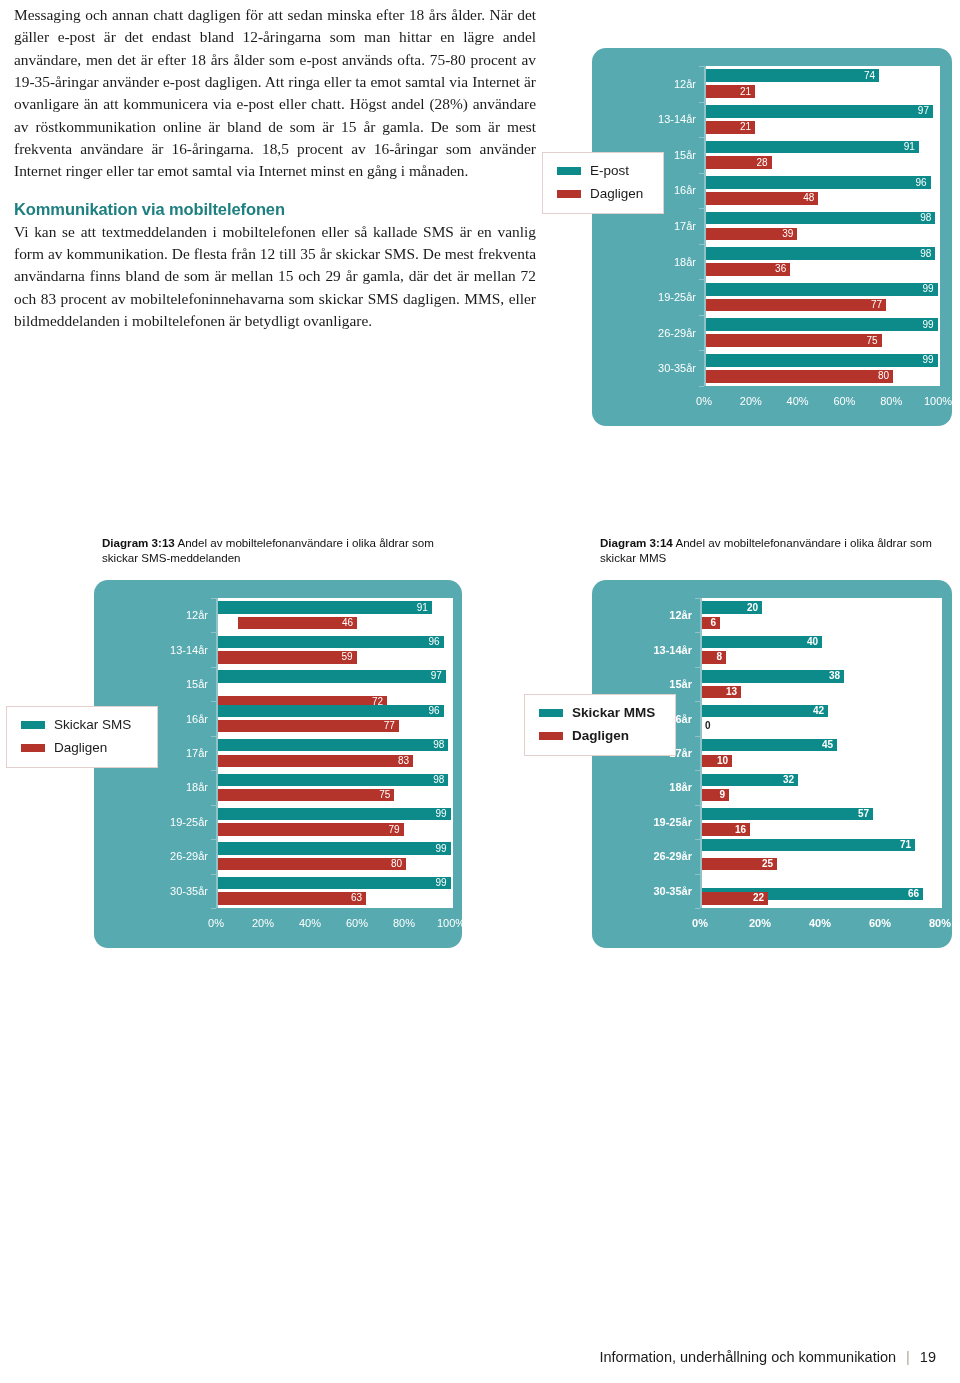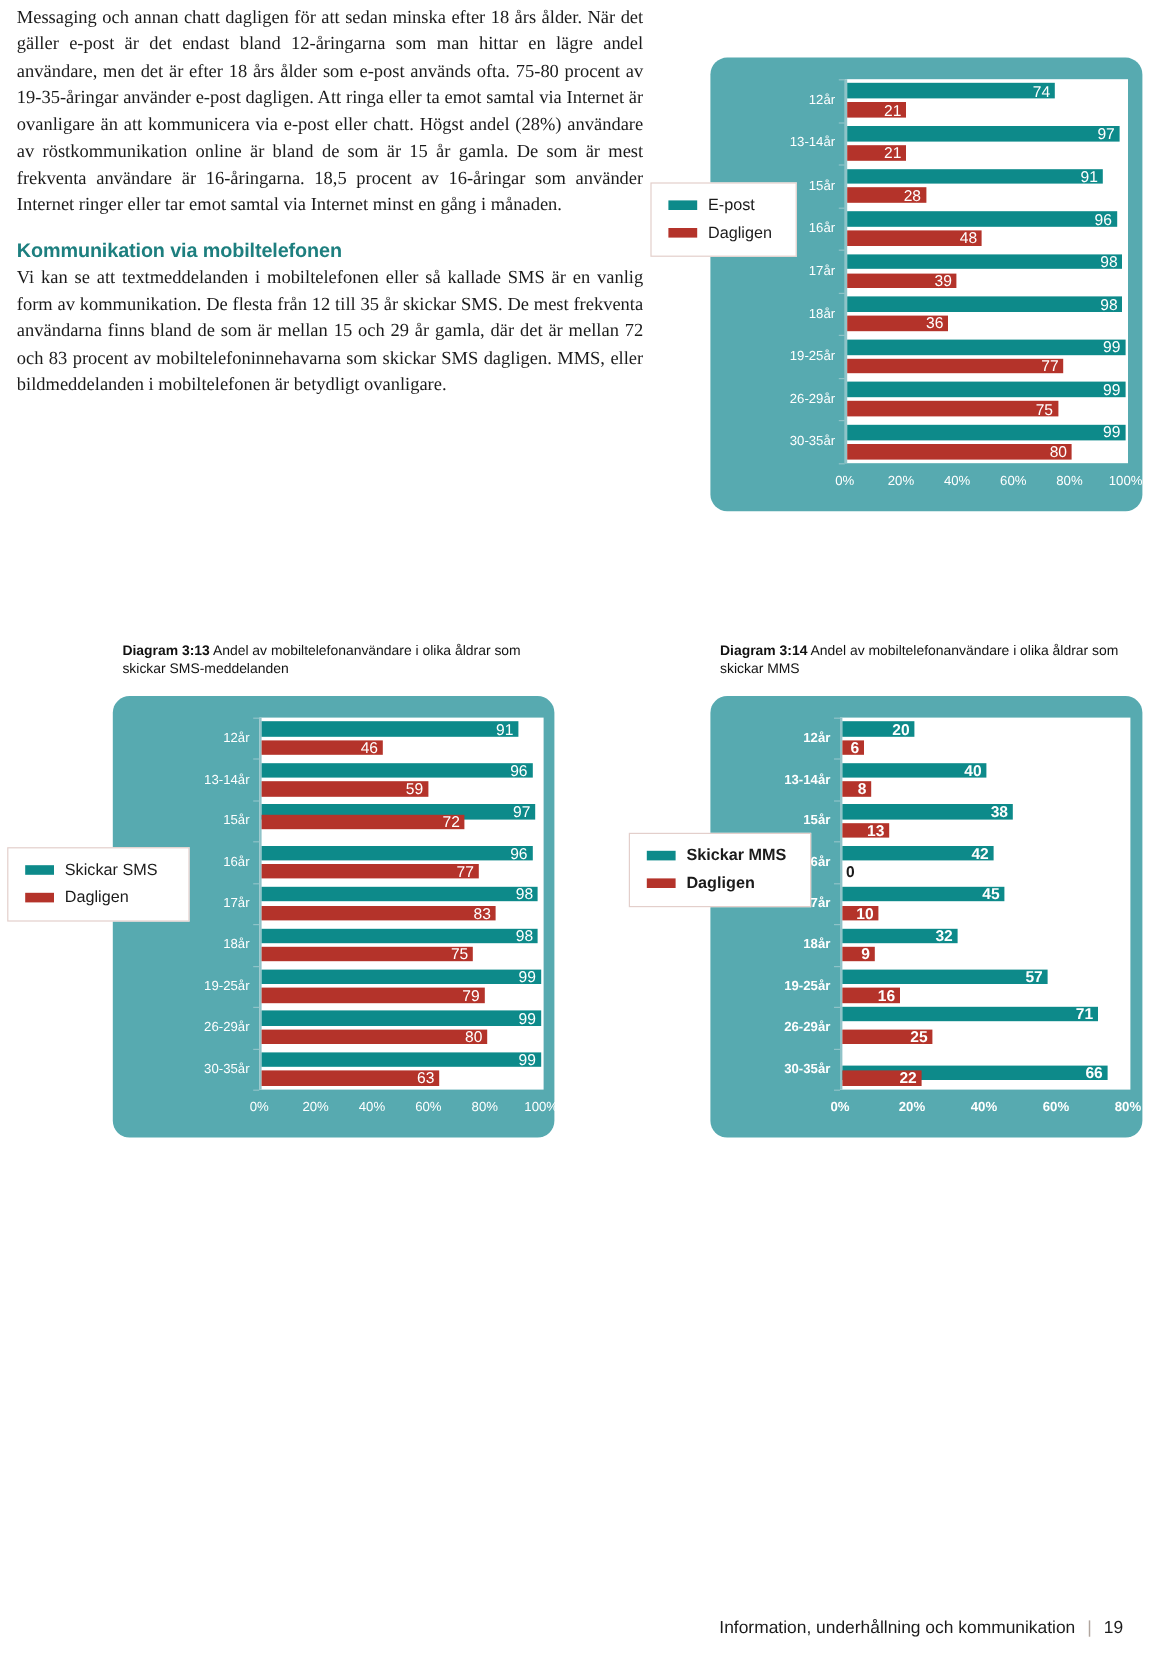--- a/index.html
+++ b/index.html
@@ -38,21 +38,21 @@
     position:absolute;background:#ffffff;
     border-left:2px solid #8fc3c8;
   }
   .bar{
     position:absolute;left:0;height:12px;
   }
   .bar.teal{background:#0d8a8a;}
   .bar.red{background:#b4332a;}
   .bar .val{
     position:absolute;right:4px;top:50%;transform:translateY(-50%);
-    font-size:13px;color:#ffffff;font-family:"Liberation Sans",sans-serif;
+    font-size:10px;color:#ffffff;font-family:"Liberation Sans",sans-serif;
     line-height:1;
   }
   .bar.zero{background:transparent;}
   .bar.zero .val{color:#1b1b1b;right:auto;left:3px;}
   .catlabel{
     position:absolute;text-align:right;
     font-size:11px;color:#ffffff;font-family:"Liberation Sans",sans-serif;
     transform:translateY(-50%);
   }
   .tick{
@@ -196,33 +196,33 @@
   <div style="position:absolute;left:102px;top:536px;width:340px;">
     <div class="chart-title">
       <span>Diagram 3:13</span><span class="thin"> Andel av mobiltelefonanvändare i olika åldrar som skickar SMS-meddelanden</span>
     </div>
   </div>
   <div class="chart-card" id="card1" style="left:94px;top:580px;width:368px;height:368px;">
       <div class="plot" style="left: 122px; top: 18px; width: 235px; height: 310px;">
         <div class="bar teal" style="height: 12.4px; width: 213.85px; top: 3.32222px;">
           <span class="val">91</span>
         </div>
-        <div class="bar red" style="height: 12.4px; width: 101px; top: 18.7222px;">
+        <div class="bar red" style="height: 12.4px; width: 119px; top: 18.7222px; margin-left: 20px;">
           <span class="val">46</span>
         </div>
         <div class="bar teal" style="height: 12.4px; width: 225.6px; top: 37.7667px;">
           <span class="val">96</span>
         </div>
         <div class="bar red" style="height: 12.4px; width: 138.65px; top: 53.1667px;">
           <span class="val">59</span>
         </div>
         <div class="bar teal" style="height: 12.4px; width: 227.95px; top: 72.2111px;">
           <span class="val">97</span>
         </div>
-        <div class="bar red" style="height: 12.4px; width: 169.2px; top: 81px;">
+        <div class="bar red" style="height: 12.4px; width: 169.2px; top: 98px;">
           <span class="val">72</span>
         </div>
         <div class="bar teal" style="height: 12.4px; width: 225.6px; top: 106.656px;">
           <span class="val">96</span>
         </div>
         <div class="bar red" style="height: 12.4px; width: 180.95px; top: 122.056px;">
           <span class="val">77</span>
         </div>
         <div class="bar teal" style="height: 12.4px; width: 230.3px; top: 141.1px;">
           <span class="val">98</span>

